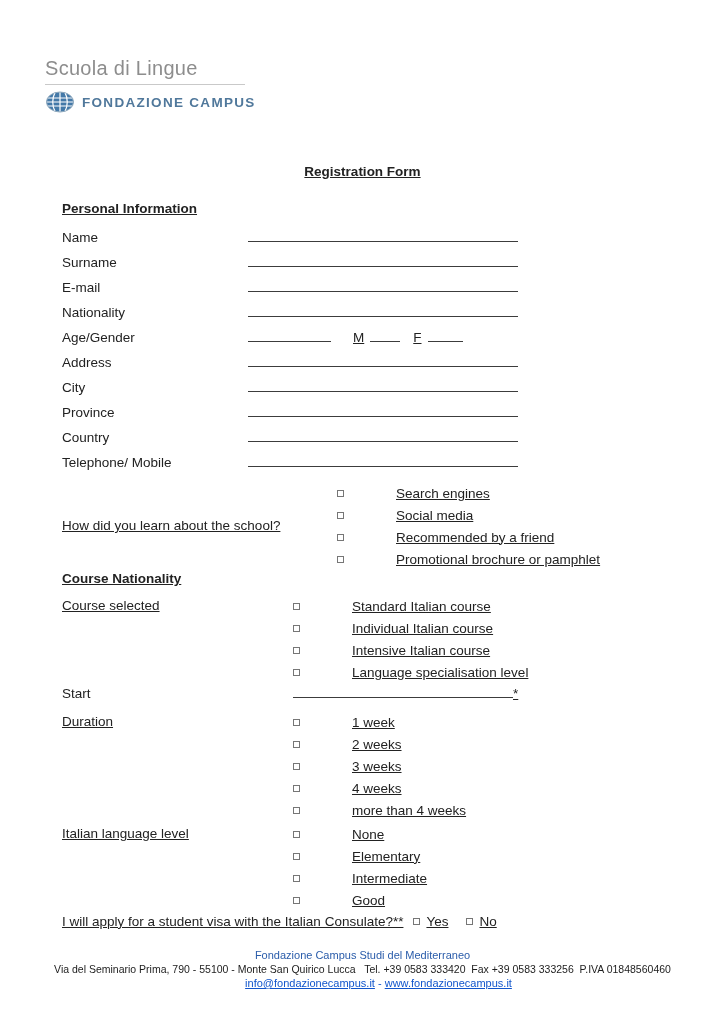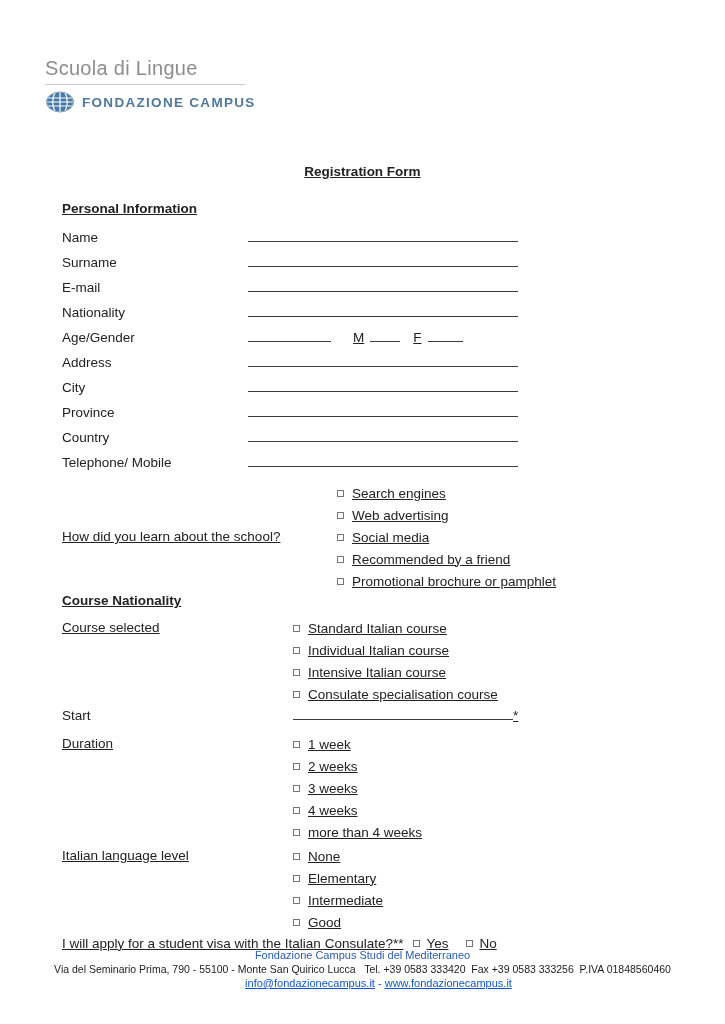--- a/index.html
+++ b/index.html
@@ -42,21 +42,21 @@
   .m-label { margin-left: 22px; }
   .f-label { margin-left: 13px; }
   .u-start { width: 220px; }
   .start-row { height: 22px; line-height: 22px; }
 
   
   .group { display: flex; margin-left: 62px; }
   .glabel { line-height: 22px; }
   .gl-wide { width: 275px; }
   .gl-std { width: 231px; }
-  .opt { display: flex; align-items: center; height: 22px; }
+  .opt { display: flex; align-items: center; height: 22px; gap: 44px; }
   .cb { width: 7px; height: 7px; border: 1px solid #767676; margin-right: 8px; flex: none; background: #ffffff; }
   .learn { margin-top: 7px; align-items: center; }
   .selected-grp { margin-top: 8px; }
   .duration-grp { margin-top: 6px; }
   .level-grp { margin-top: 2px; }
 
   
   .visa { display: flex; align-items: center; margin-left: 62px; height: 20px; white-space: nowrap; }
   .visa .cb-yes { margin-left: 10px; margin-right: 6px; }
   .visa .cb-no { margin-left: 18px; margin-right: 6px; }
@@ -106,24 +106,20 @@
 
   <div class="group learn">
     <div class="glabel gl-wide">How did you learn about the school?</div>
     <div class="opts">
       <div class="opt">
           <span class="cb"></span>
           <span>Search engines</span>
         </div>
       <div class="opt">
           <span class="cb"></span>
-          <span>Web advertising</span>
-        </div>
-      <div class="opt">
-          <span class="cb"></span>
           <span>Social media</span>
         </div>
       <div class="opt">
           <span class="cb"></span>
           <span>Recommended by a friend</span>
         </div>
       <div class="opt">
           <span class="cb"></span>
           <span>Promotional brochure or pamphlet</span>
         </div>
@@ -142,21 +138,21 @@
       <div class="opt">
           <span class="cb"></span>
           <span>Individual Italian course</span>
         </div>
       <div class="opt">
           <span class="cb"></span>
           <span>Intensive Italian course</span>
         </div>
       <div class="opt">
           <span class="cb"></span>
-          <span>Consulate specialisation course</span>
+          <span>Language specialisation level</span>
         </div>
     </div>
   </div>
 
   <div class="fields" style="margin-top:0;">
     <div class="frow start-row"><span class="flabel w231">Start</span><span class="useg u-start"></span><span>*</span></div>
   </div>
 
   <div class="group duration-grp">
     <div class="glabel gl-std">Duration</div>

